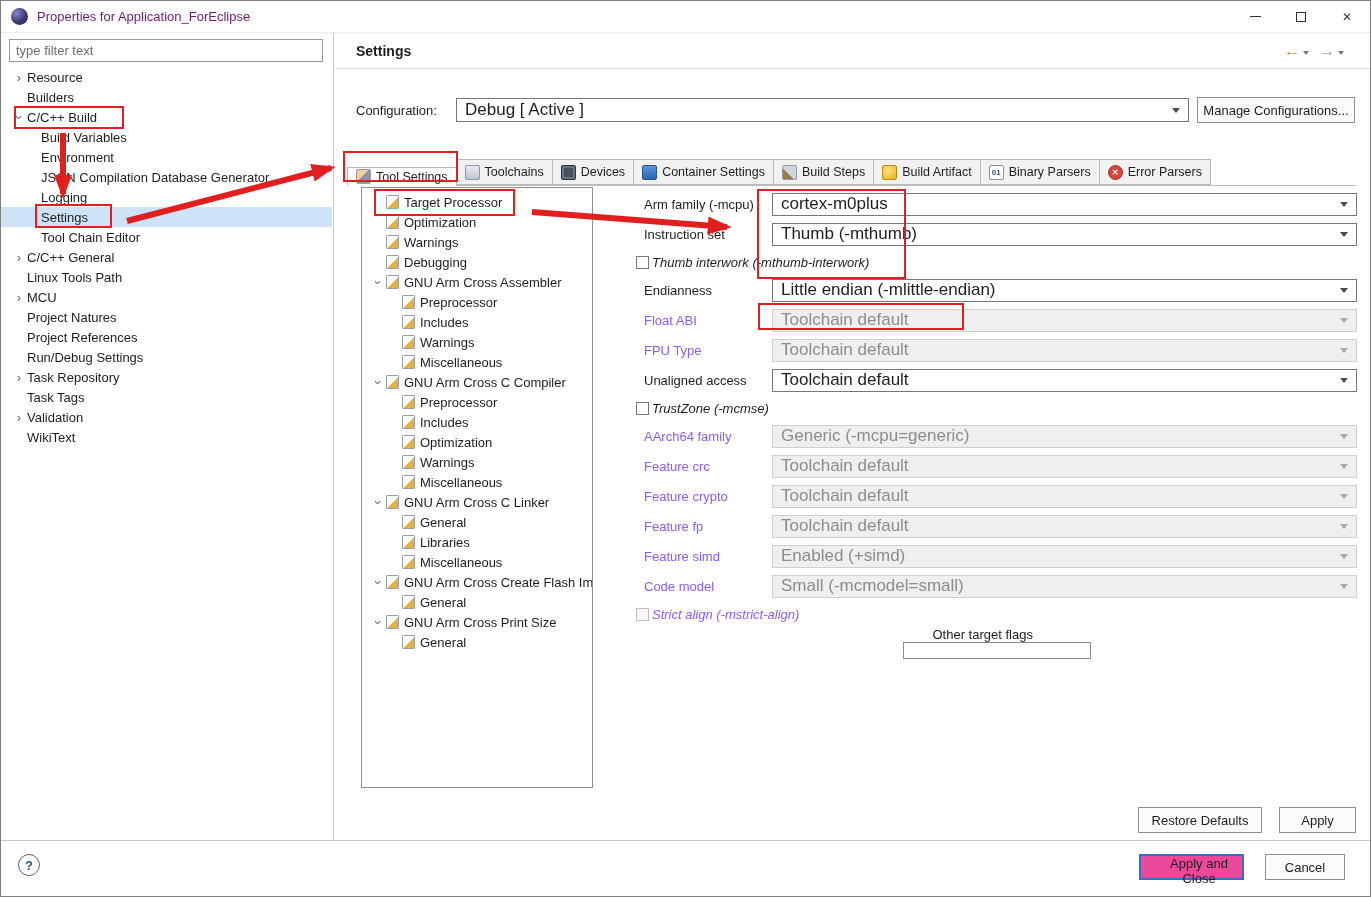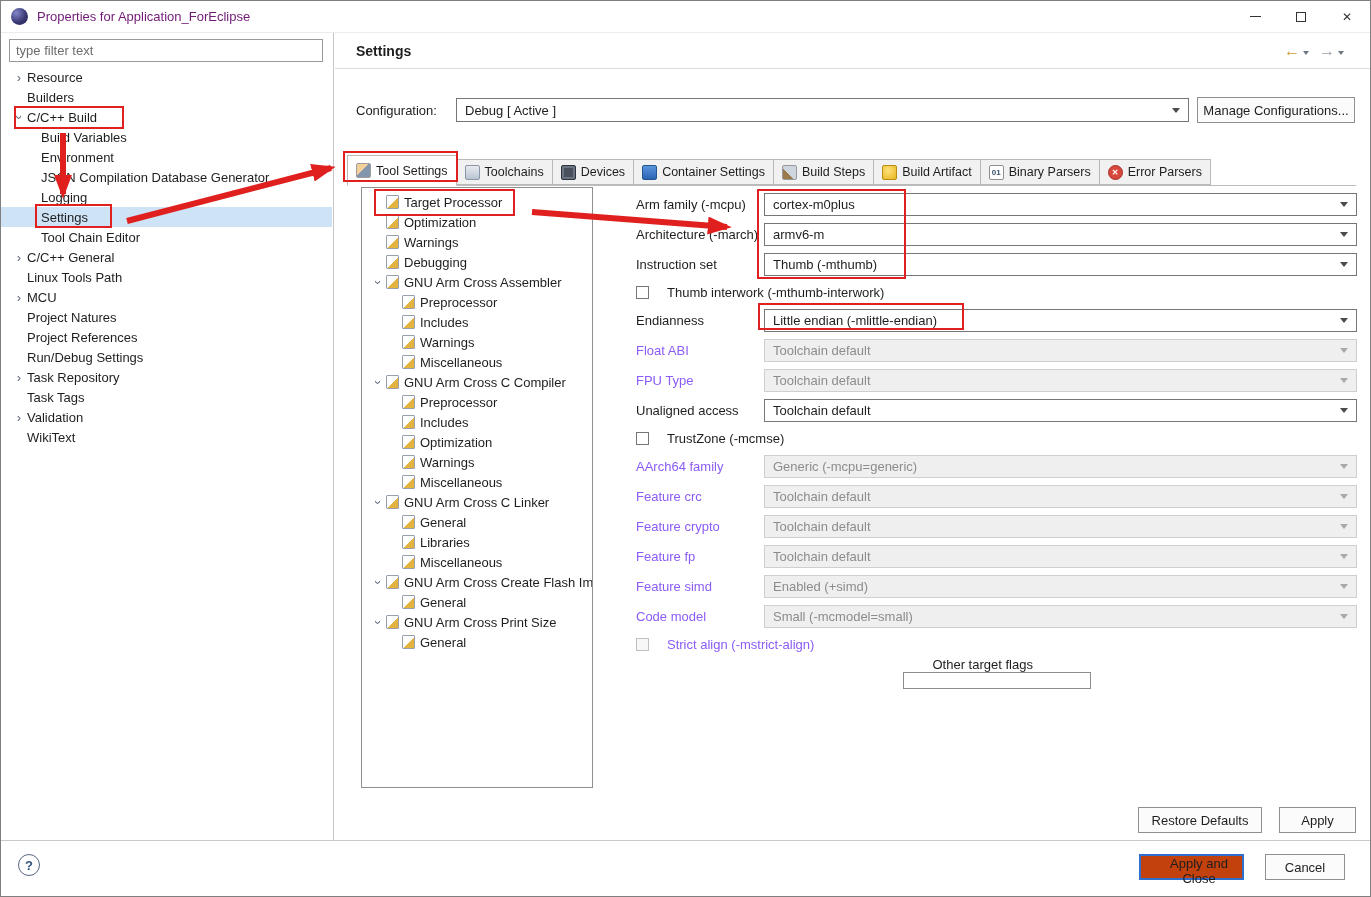--- a/index.html
+++ b/index.html
@@ -37,31 +37,31 @@
   .main-header { position:absolute; top:0; left:0; right:0; height:36px; border-bottom:1px solid #dcdcdc; }
   .main-title { position:absolute; left:21px; top:10px; font-weight:bold; font-size:14px; color:#1e1e1e; }
   .nav-arrows { position:absolute; right:16px; top:9px; display:flex; align-items:center; }
   .nav-back::before { content:"←"; color:#c99b2e; font-size:16px; font-weight:bold; }
   .nav-fwd::before { content:"→"; color:#9aa2ac; font-size:16px; font-weight:bold; }
   .nav-caret { width:0; height:0; border-left:3.5px solid transparent; border-right:3.5px solid transparent; border-top:4px solid #6f7880; margin:3px 10px 0 3px; }
 
   .config-row { position:absolute; left:21px; right:15px; top:64px; height:26px; display:flex; align-items:center; }
   .config-label { width:100px; flex:none; }
   .selbox { height:24px; border:1px solid #767676; background:#fff; display:flex; align-items:center; padding:0 8px; position:relative; cursor:default; }
-  .selval { flex:1; overflow:hidden; white-space:nowrap; text-overflow:ellipsis; font-size:13px; }
+  .selval { flex:1; overflow:hidden; white-space:nowrap; text-overflow:ellipsis; font-size:17px; }
   .chev { flex:none; width:0; height:0; border-left:4px solid transparent; border-right:4px solid transparent; border-top:5px solid #4c4c4c; margin-left:8px; }
   .config-select { width:733px; flex:none; }
   .manage-btn { margin-left:8px; width:160px; }
 
   .btn { height:26px; background:#fbfbfb; border:1px solid #8f8f8f; font:inherit; font-size:13px; color:#1e1e1e; cursor:default; }
 
   
   .tabs-row { position:absolute; left:12px; right:14px; top:122px; height:31px; display:flex; align-items:flex-end; border-bottom:1px solid #bcbcbc; }
   .tab { display:flex; align-items:center; gap:5px; padding:0 8px; height:26px; background:#f1f1f1; border:1px solid #b9b9b9; margin-right:-1px; white-space:nowrap; font-size:12.5px; }
-  .tab[data-state~="selected"] { height:31px; background:#fff; border-bottom:1px solid #fff; margin-bottom:-1px; }
+  .tab[data-state~="selected"] { height:19px; background:#fff; border-bottom:1px solid #fff; margin-bottom:-1px; }
   .tabicon { width:15px; height:15px; position:relative; flex:none; border-radius:2px; }
   [data-icon="tool-settings-icon"] { background:linear-gradient(135deg,#f3cf9a 45%,#8296ad 45%); border:1px solid #9b9b9b; }
   [data-icon="toolchains-icon"] { background:linear-gradient(180deg,#e7ebf0,#b9c4d2); border:1px solid #8a97a8; }
   [data-icon="devices-icon"] { background:#49505e; border:1px solid #2e333d; box-shadow:inset 0 0 0 2px #6b7482; }
   [data-icon="container-settings-icon"] { background:linear-gradient(180deg,#5a95dd,#2b64b4); border:1px solid #24568e; }
   [data-icon="build-steps-icon"] { background:linear-gradient(45deg,#9b7b4e 40%,#cfd5dc 40%); border:1px solid #96999e; }
   [data-icon="build-artifact-icon"] { background:radial-gradient(circle at 40% 35%,#ffe27a,#e7b41f); border:1px solid #b98d12; }
   [data-icon="binary-parsers-icon"] { background:#fff; border:1px solid #8f8f8f; }
   [data-icon="binary-parsers-icon"]::before { content:"01"; position:absolute; inset:0; font-size:8px; line-height:14px; text-align:center; color:#38506e; font-weight:bold; }
   [data-icon="error-parsers-icon"] { background:#d6473c; border-radius:50%; border:1px solid #a93127; }
@@ -69,44 +69,44 @@
 
   
   .tool-tree { position:absolute; left:26px; top:154px; width:232px; height:601px; border:1px solid #8f8f8f; background:#fff; padding-top:4px; overflow:hidden; }
   .ttitem { height:20px; display:flex; align-items:center; padding-left:8px; white-space:nowrap; cursor:default; }
   .ttitem[data-indent="1"] { padding-left:24px; }
   .doc-icon { width:13px; height:14px; flex:none; margin-right:5px; background:linear-gradient(135deg,#fdfdfd 55%,#e4b23e 55%); border:1px solid #98a0ac; border-radius:1px; }
 
   
   .form { position:absolute; left:301px; top:156px; width:721px; display:flex; flex-direction:column; }
   .frow { display:flex; align-items:center; }
-  .frow[data-type="select"] { height:30px; }
+  .frow[data-type="select"] { height:30px;margin-left:8px; }
   .frow[data-type="checkbox"] { height:26px; }
   .frow[data-type="text"] { height:28px;flex-direction:column; }
   .flabel { width:128px; flex:none; font-size:13px; color:#1e1e1e; }
   .frow[data-state="disabled"] .flabel { color:#8b5cf6; }
   .frow .selbox { display:none; }
   .frow[data-type="select"] .selbox { display:flex; flex:1; height:23px; }
   .frow[data-state="disabled"] .selbox { background:#efefef; border-color:#cfcfcf; color:#8c8c8c; }
   .frow[data-state="disabled"] .chev { border-top-color:#a9a9a9; }
   .frow .cbx { display:none; }
   .frow[data-type="checkbox"] .cbx { display:inline-block; width:13px; height:13px; border:1px solid #767676; background:#fff; flex:none; order:-1; }
-  .frow[data-type="checkbox"] .flabel { width:auto; margin-left:18px; }
+  .frow[data-type="checkbox"] .flabel { width:auto; margin-left:3px;font-style:italic; }
   .frow[data-state="disabled"] .cbx { border-color:#c0c0c0; background:#f7f7f7; }
   .frow .txt { display:none; }
   .frow[data-type="text"] .txt { display:block; flex:1; height:23px; border:1px solid #8c8c8c; font:inherit; font-size:13px; padding:0 5px; }
 
   .defaults-btns { position:absolute; top:774px; right:0; left:0; height:26px; }
   .btn-restore { position:absolute; right:108px; width:124px; }
   .btn-apply { position:absolute; right:14px; width:77px; }
 
   
   .footer { position:absolute; left:0; right:0; bottom:0; height:56px; background:#fff; border-top:1px solid #c9c9c9; }
   .help-circle { position:absolute; left:17px; top:13px; width:22px; height:22px; border-radius:50%; border:1px solid #56677d; color:#30547c; font-weight:bold; display:flex; align-items:center; justify-content:center; font-size:13px; }
-  .btn-apply-close { position:absolute; right:126px; top:13px; width:105px; border:2px solid #2e6fd0; background:#c2410c;padding-left:15px; }
+  .btn-apply-close { position:absolute; right:126px; top:13px; width:105px; border:2px solid #2e6fd0; background:#ec4899;padding-left:15px; }
   .btn-cancel { position:absolute; right:25px; top:13px; width:80px; }
 
   
   .annot-box { position:absolute; border:2px solid #e0201f; z-index:49; pointer-events:none; }
   .annot-arrows { position:absolute; inset:0; z-index:50; pointer-events:none; }
 </style>
 </head>
 <body>
 
 <div class="window">
@@ -390,29 +390,20 @@
     <div class="frow" data-type="select" data-state="">
         <span class="flabel">Arm family (-mcpu)</span>
 
         <div class="selbox">
           <span class="selval">cortex-m0plus</span>
           <span class="chev"></span>
         </div>
 
       </div>
         <div class="frow" data-type="select" data-state="">
-        <span class="flabel">Architecture (-march)</span>
-
-        <div class="selbox">
-          <span class="selval">armv6-m</span>
-          <span class="chev"></span>
-        </div>
-
-      </div>
-        <div class="frow" data-type="select" data-state="">
         <span class="flabel">Instruction set</span>
 
         <div class="selbox">
           <span class="selval">Thumb (-mthumb)</span>
           <span class="chev"></span>
         </div>
 
       </div>
         <div class="frow" data-type="checkbox" data-state="">
         <span class="flabel">Thumb interwork (-mthumb-interwork)</span>

